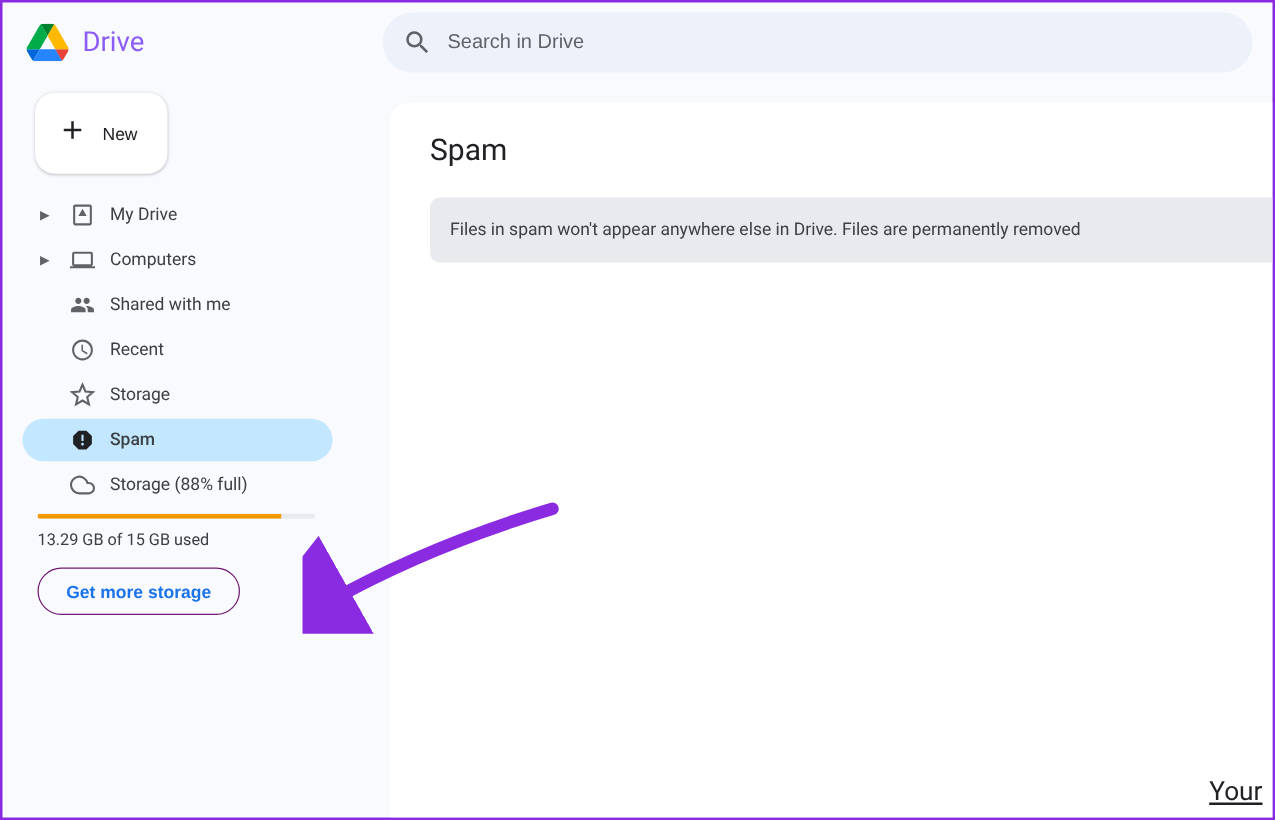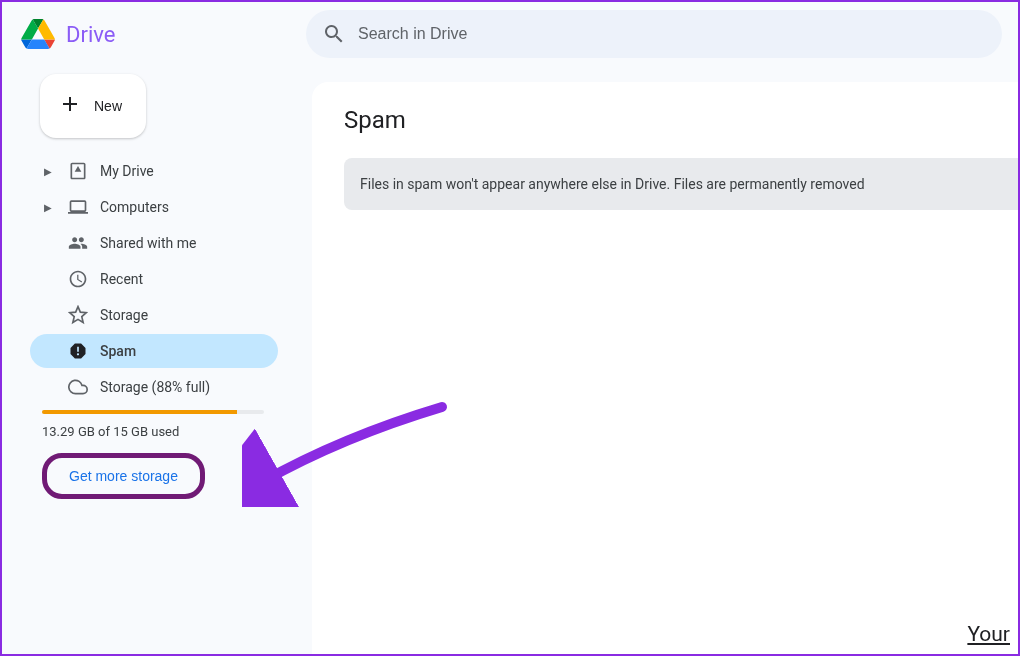--- a/index.html
+++ b/index.html
@@ -59,21 +59,21 @@
       font-size: 16px;
       color: #5f6368;
       outline: none;
       width: 100%;
     }
     .search-input::placeholder {
       color: #5f6368;
     }
     .sidebar {
       position: absolute;
-      left: 12px;
+      left: 0;
       top: 64px;
       width: 280px;
       padding: 8px 16px 16px 16px;
     }
     .new-btn {
       display: flex;
       align-items: center;
       gap: 12px;
       background: #fff;
       border: none;
@@ -148,27 +148,27 @@
       height: 100%;
       background: #f29900;
       width: 88%;
     }
     .storage-text {
       font-size: 13px;
       color: #3c4043;
       margin-bottom: 14px;
     }
     .storage-btn {
-      border: 5px solid #701a75;
+      border: 1px solid #701a75;
       background: transparent;
       color: #1a73e8;
       padding: 10px 22px;
       border-radius: 20px;
       font-size: 14px;
-      font-weight: 400;
+      font-weight: 700;
       cursor: pointer;
     }
     .main-content {
       position: absolute;
       left: 310px;
       top: 80px;
       right: 0;
       bottom: 0;
       background: #fff;
       border-radius: 16px 0 0 0;

